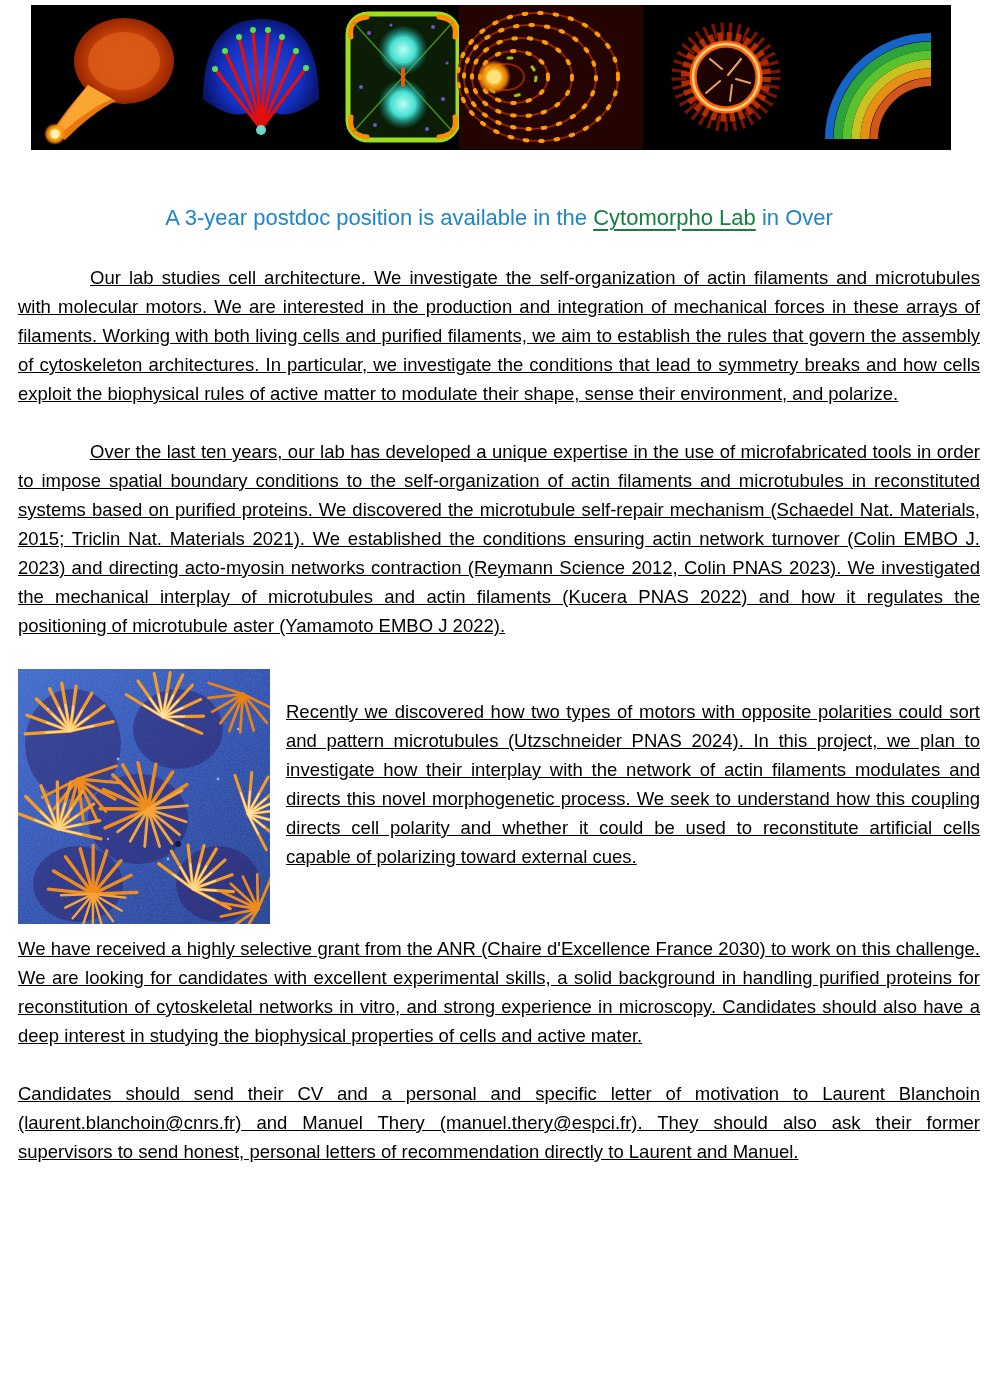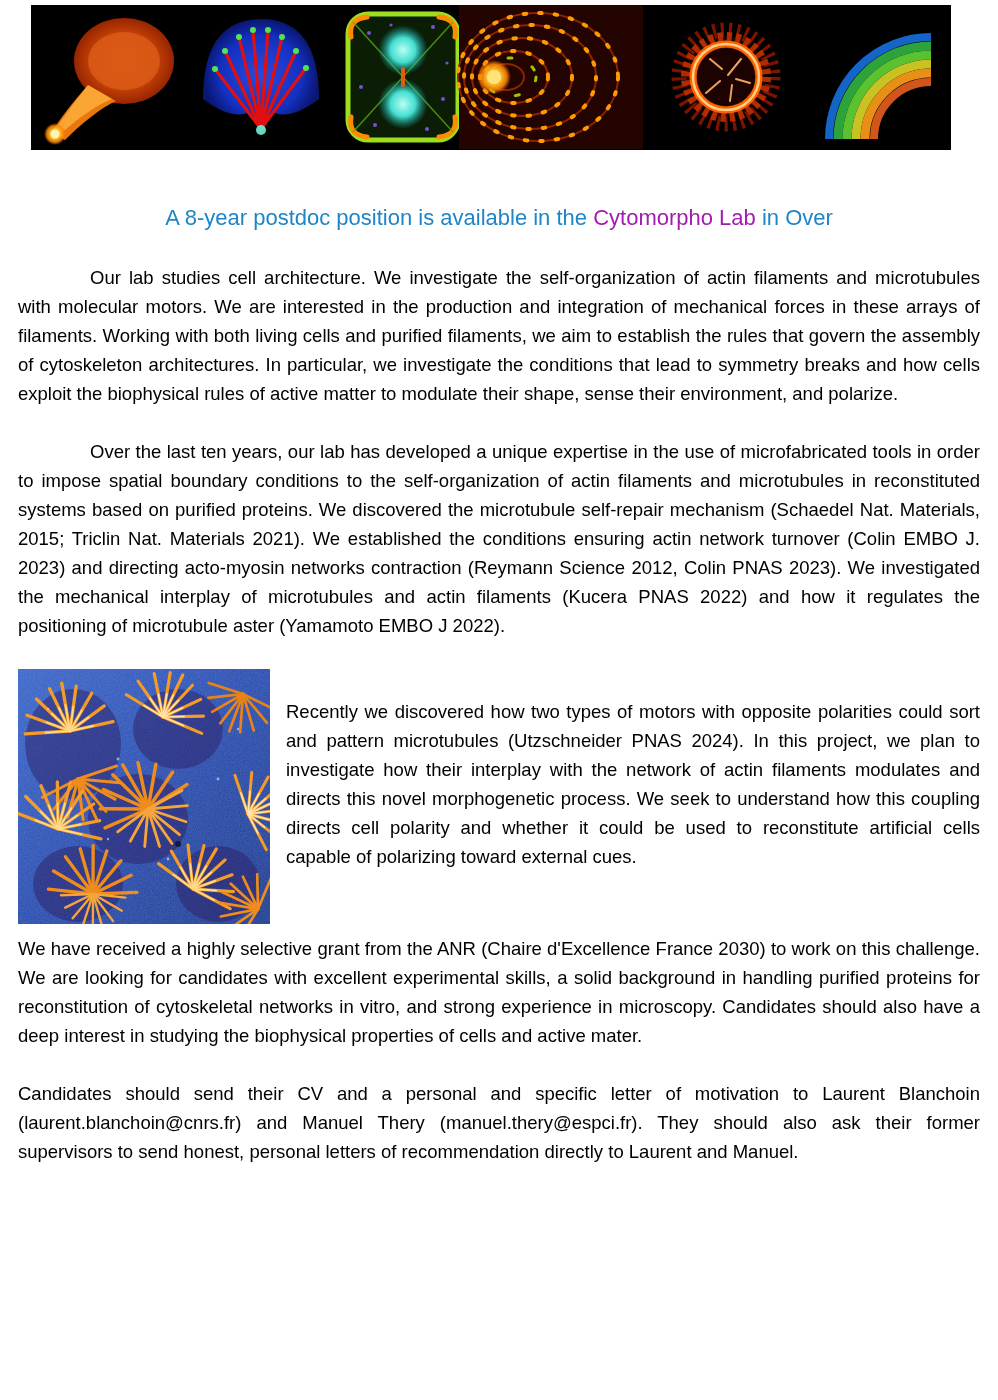--- a/index.html
+++ b/index.html
@@ -13,28 +13,28 @@
   .banner{margin:5px 30px 0 31px;width:920px;height:145px;background:#000;}
   .banner svg{display:block;}
 
   
   .heading{
     margin:47px 40px 0 40px;
     font-size:22px;font-weight:400;text-align:center;
     color:#1e85c7;
   }
   .h-line{line-height:42px;}
-  .lab-link{color:#a21caf;text-underline-offset:4px;text-decoration-thickness:2px;cursor:pointer;}
+  .lab-link{color:#15803d;text-decoration:underline;text-underline-offset:4px;text-decoration-thickness:2px;cursor:pointer;}
 
   
   .content{
     margin:24px 18px 0 18px;
     font-size:18.5px;line-height:29px;text-align:justify;
   }
-  .content p{margin:0 0 29px 0;}
+  .content p{margin:0 0 29px 0;text-decoration:underline;}
   .content p.indent{text-indent:72px;}
 
   .media-block{margin-top:2px;}
   .media-block::after{content:"";display:block;clear:both;}
   .inline-image{
     float:left;width:252px;height:255px;margin:0 16px 10px 0;
     background:#16388f;
   }
   .inline-image svg{display:block;}
   .wrapped{padding-top:28px;}
@@ -174,21 +174,21 @@
         <path d="M -38,62 A 93,93 0 0 1 55,-31" fill="none" stroke="#2da33c" stroke-width="9"></path>
         <path d="M -29,62 A 84,84 0 0 1 55,-22" fill="none" stroke="#59c22e" stroke-width="9"></path>
         <path d="M -20,62 A 75,75 0 0 1 55,-13" fill="none" stroke="#c8c322" stroke-width="9"></path>
         <path d="M -11,62 A 66,66 0 0 1 55,-4" fill="none" stroke="#e88f16" stroke-width="9"></path>
         <path d="M -2,62 A 57,57 0 0 1 55,5" fill="none" stroke="#d2561c" stroke-width="8"></path>
       </g>
     </svg>
   </div>
 
   <h1 class="heading">
-    <div class="h-line"><span>A 8-year postdoc position is available in the </span><a class="lab-link">Cytomorpho Lab</a><span> in Over</span></div>
+    <div class="h-line"><span>A 3-year postdoc position is available in the </span><a class="lab-link">Cytomorpho Lab</a><span> in Over</span></div>
   </h1>
 
   <div class="content">
     <p class="indent">Our lab studies cell architecture. We investigate the self-organization of actin filaments and microtubules with molecular motors. We are interested in the production and integration of mechanical forces in these arrays of filaments. Working with both living cells and purified filaments, we aim to establish the rules that govern the assembly of cytoskeleton architectures. In particular, we investigate the conditions that lead to symmetry breaks and how cells exploit the biophysical rules of active matter to modulate their shape, sense their environment, and polarize.</p>
     <p class="indent">Over the last ten years, our lab has developed a unique expertise in the use of microfabricated tools in order to impose spatial boundary conditions to the self-organization of actin filaments and microtubules in reconstituted systems based on purified proteins. We discovered the microtubule self-repair mechanism (Schaedel Nat. Materials, 2015; Triclin Nat. Materials 2021). We established the conditions ensuring actin network turnover (Colin EMBO J. 2023) and directing acto-myosin networks contraction (Reymann Science 2012, Colin PNAS 2023). We investigated the mechanical interplay of microtubules and actin filaments (Kucera PNAS 2022) and how it regulates the positioning of microtubule aster (Yamamoto EMBO J 2022).</p>
 
     <div class="media-block">
       <div class="inline-image">
         <svg viewBox="0 0 252 255" width="252" height="255">
           <defs>

